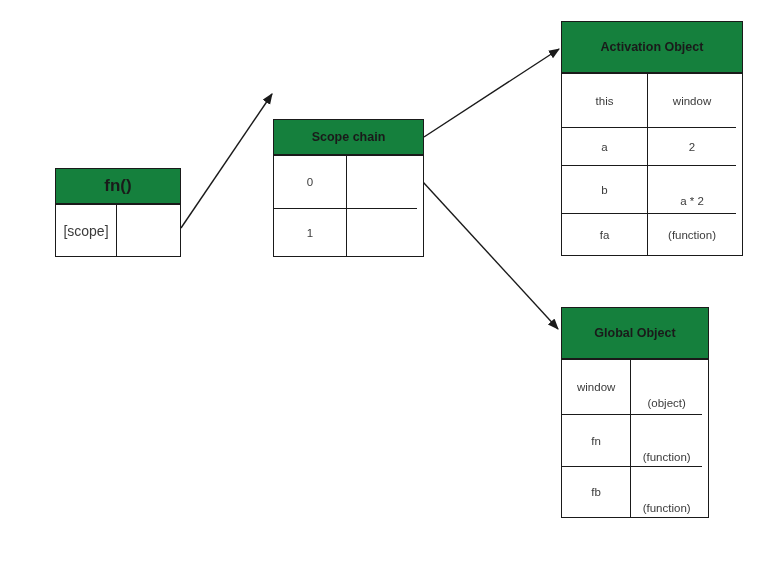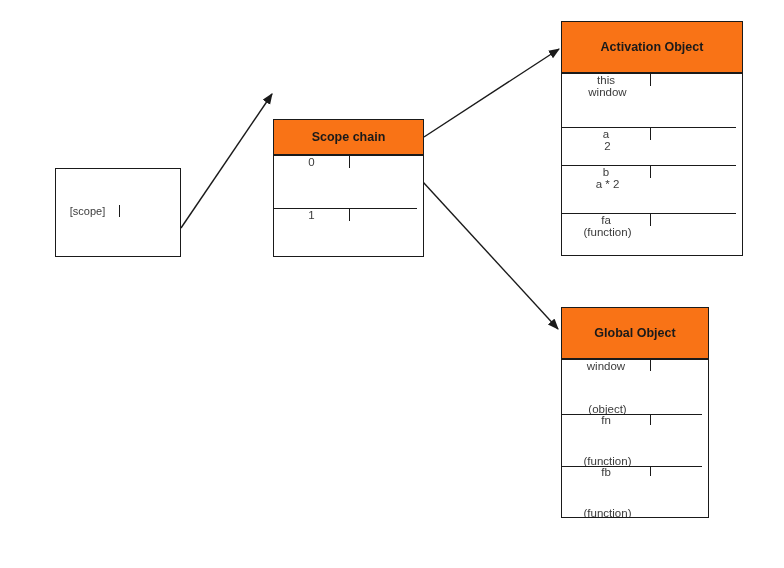--- a/index.html
+++ b/index.html
@@ -26,29 +26,28 @@
     left: 0;
     right: 0;
     top: 0;
     display: flex;
     align-items: center;
     justify-content: center;
     font-weight: bold;
     color: #1a1a1a;
     border-bottom: 2.4px solid #1a1a1a;
     box-sizing: border-box;
-    background: #f97316;
+    background: #15803d;
   }
   .row {
     position: absolute;
     left: 0;
     right: 6px;
     display: flex;
     box-sizing: border-box;
-    flex-direction: column;
   }
   .row.divider {
     border-top: 1.3px solid #1a1a1a;
   }
   .cell {
     display: flex;
     align-items: center;
     justify-content: center;
     box-sizing: border-box;
     color: #3b3b3b;
@@ -60,21 +59,21 @@
   }
   .cell.low {
     align-items: flex-end;
     padding-bottom: 6px;
   }
 
   
   #fn-box { left: 55px; top: 168px; width: 126px; height: 89px; }
   #fn-box .box-header { height: 36px; font-size: 17px; }
   #fn-box .row { top: 36px; height: 51px; }
-  #fn-box .cell.key { width: 64px; font-size: 11px; }
+  #fn-box .cell.key { width: 64px; font-size: 14px; }
   #fn-box .cell.val { width: 60px; }
 
   
   #scope-box { left: 273px; top: 75px; width: 151px; height: 138px; margin-top: 44px; }
   #scope-box .box-header { height: 36px; font-size: 12.5px; }
   #scope-box .row.r0 { top: 36px; height: 52px; }
   #scope-box .row.r1 { top: 88px; height: 49px; }
   #scope-box .cell.key { width: 76px; }
   #scope-box .cell.val { width: 73px; }
 
@@ -115,20 +114,21 @@
       <marker id="arrowhead" markerWidth="9" markerHeight="9" refX="7.2" refY="3.2" orient="auto" markerUnits="strokeWidth">
         <path d="M0,0 L8,3.2 L0,6.4 z" fill="#1a1a1a"></path>
       </marker>
     </defs>
     <line x1="181" y1="228" x2="272" y2="94" stroke="#1a1a1a" stroke-width="1.4" marker-end="url(#arrowhead)"></line>
     <line x1="424" y1="137" x2="559" y2="49" stroke="#1a1a1a" stroke-width="1.4" marker-end="url(#arrowhead)"></line>
     <line x1="423" y1="182" x2="558" y2="329" stroke="#1a1a1a" stroke-width="1.4" marker-end="url(#arrowhead)"></line>
   </svg>
 
   <div class="box" id="fn-box">
+    <div class="box-header">fn()</div>
     <div class="row">
       <div class="cell key right-sep">[scope]</div>
       <div class="cell val"></div>
     </div>
   </div>
 
   <div class="box" id="scope-box">
     <div class="box-header">Scope chain</div>
     <div class="row r0">
       <div class="cell key right-sep">0</div>

